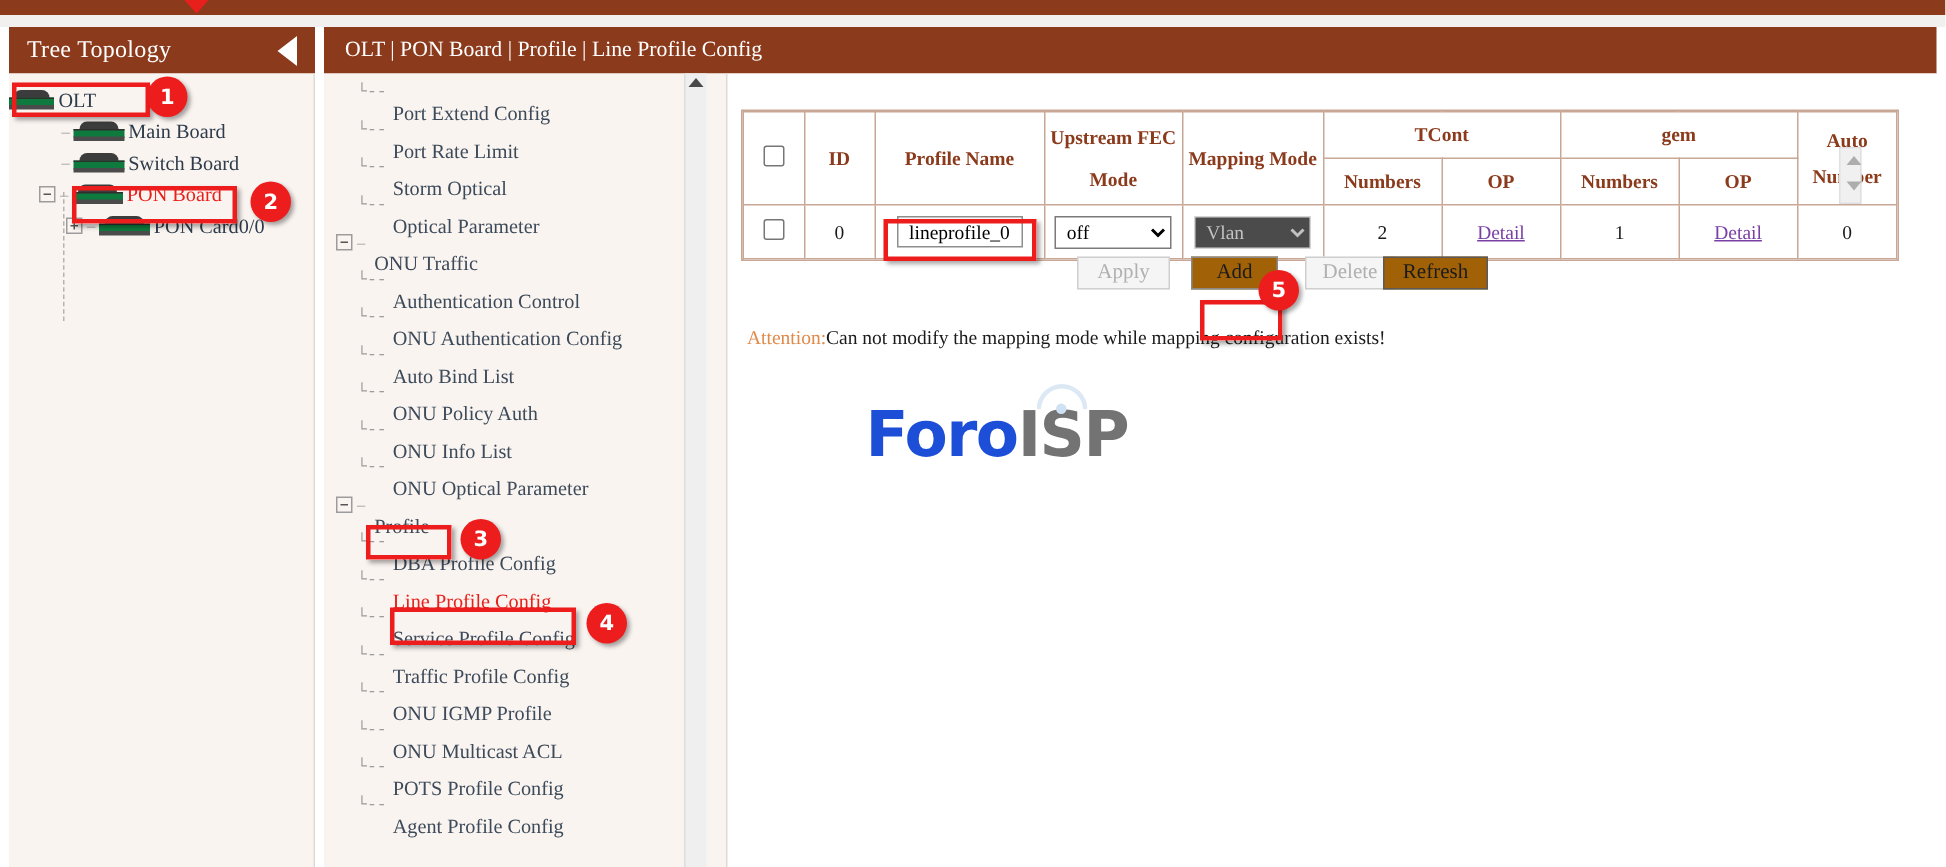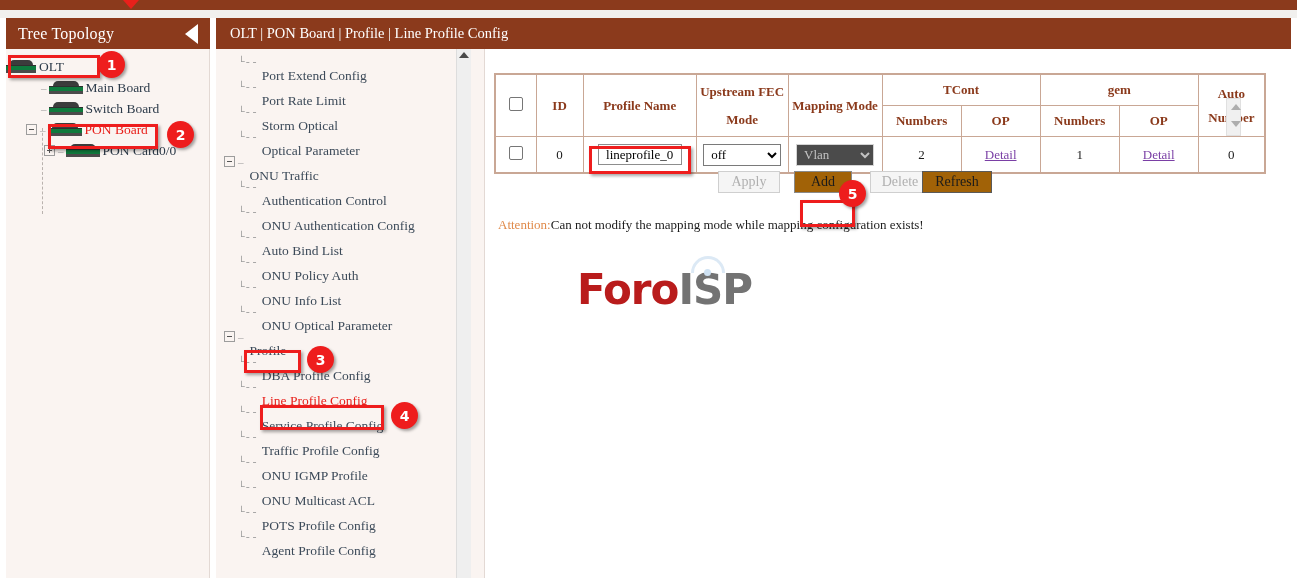--- a/index.html
+++ b/index.html
@@ -143,21 +143,21 @@
     overflow: hidden;
   }
 
   
   .watermark {
     position: absolute; left: 92px; top: 216px;
     font-family: "DejaVu Sans", sans-serif;
     font-size: 42px; font-weight: bold; letter-spacing: -1px;
     user-select: none;
   }
-  .wm-a { color: #b91c1c; margin-top: 33px; }
+  .wm-a { color: #1d4ed8; margin-top: 33px; }
   .wm-b { color: #737373; }
   .wm-arc {
     position: absolute; left: 206px; top: 207px; width: 34px; height: 17px;
     border: 3px solid #dce9f5; border-bottom: none;
     border-radius: 20px 20px 0 0;
   }
   .wm-dot {
     position: absolute; left: 219px; top: 220px; width: 7px; height: 7px;
     background: #cfe2f3; border-radius: 50%;
   }

